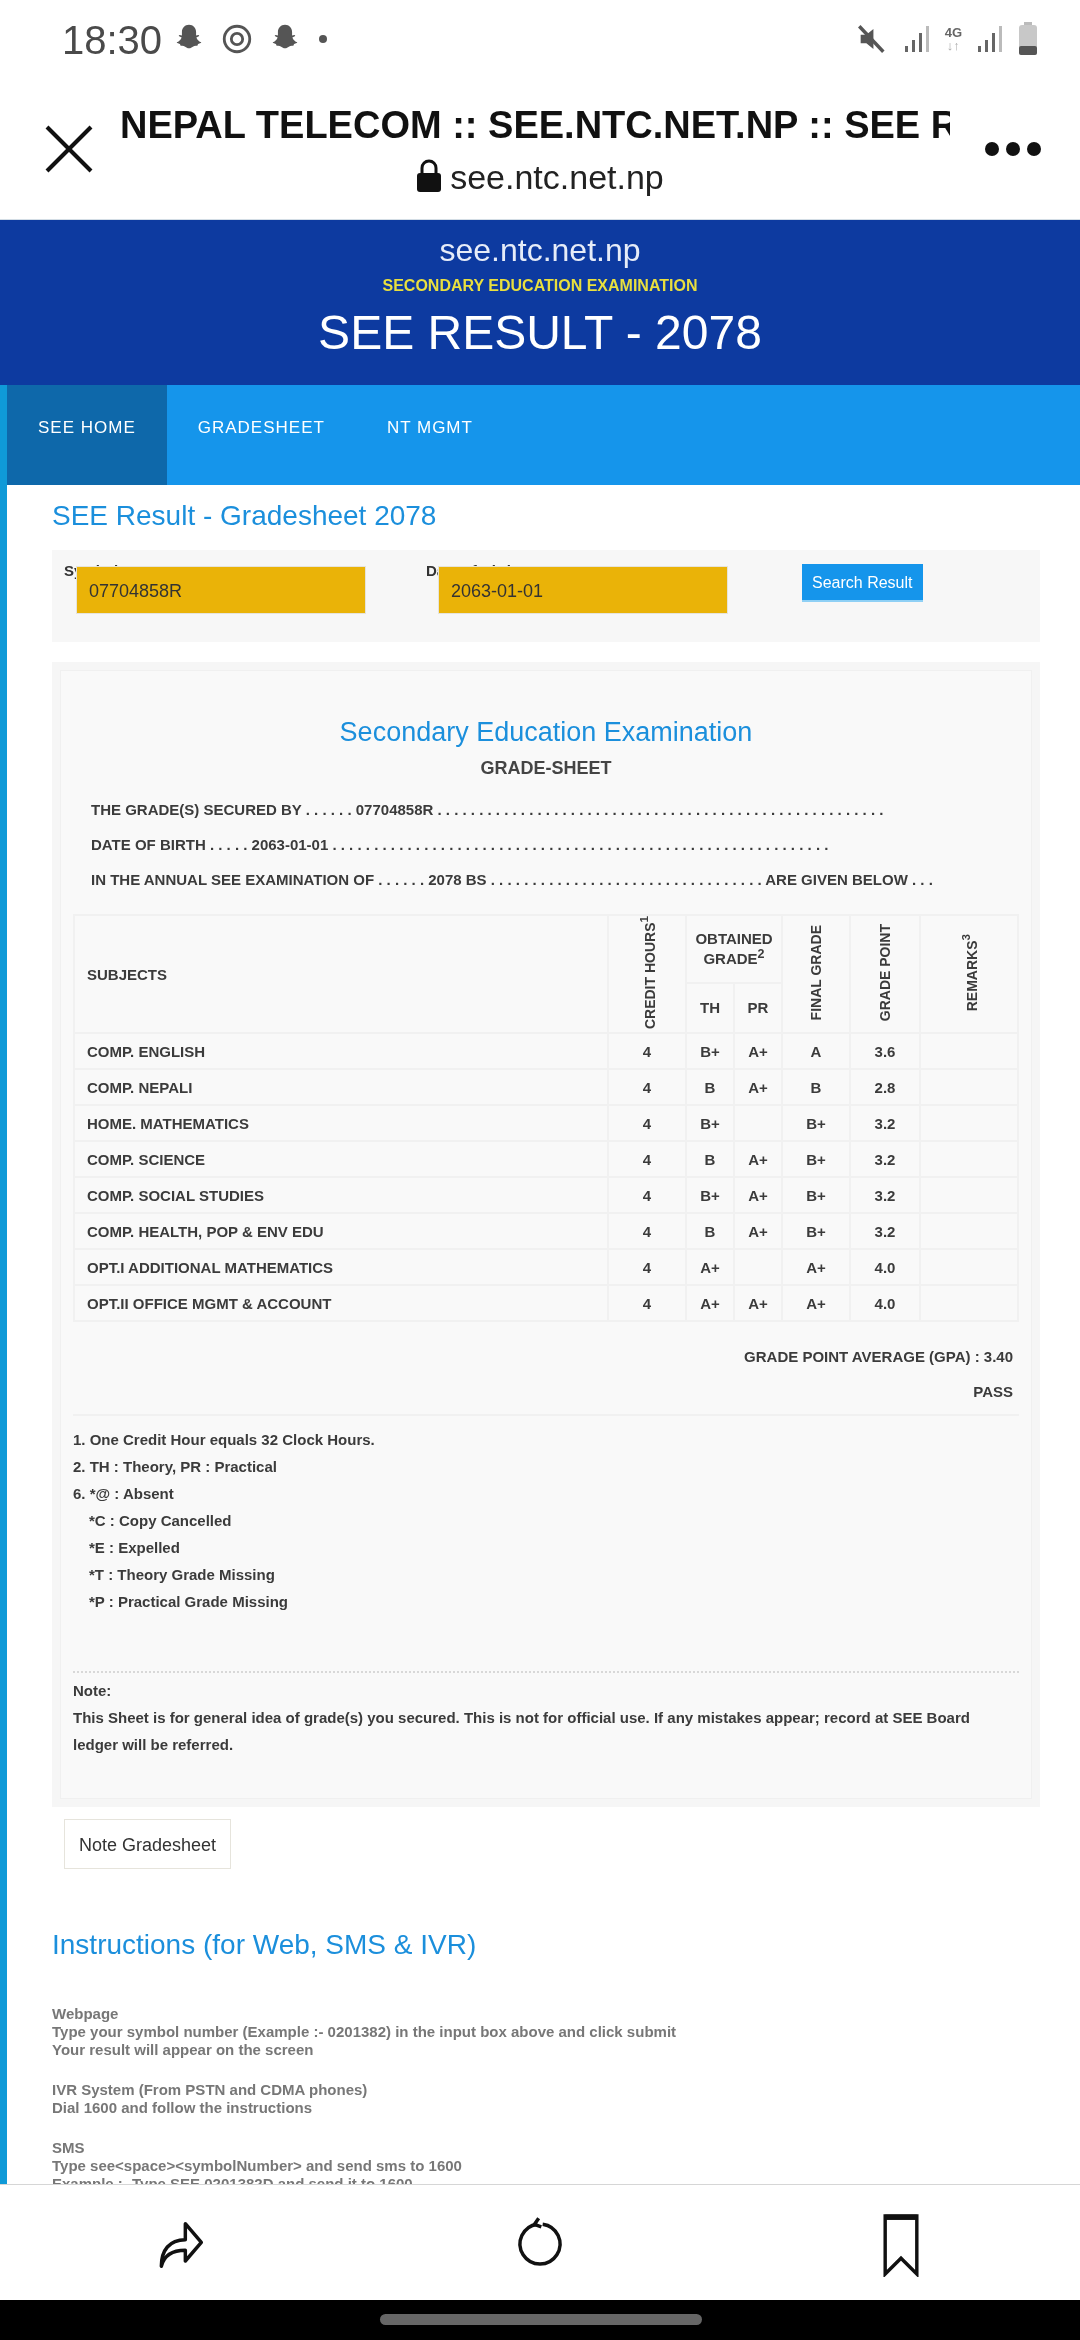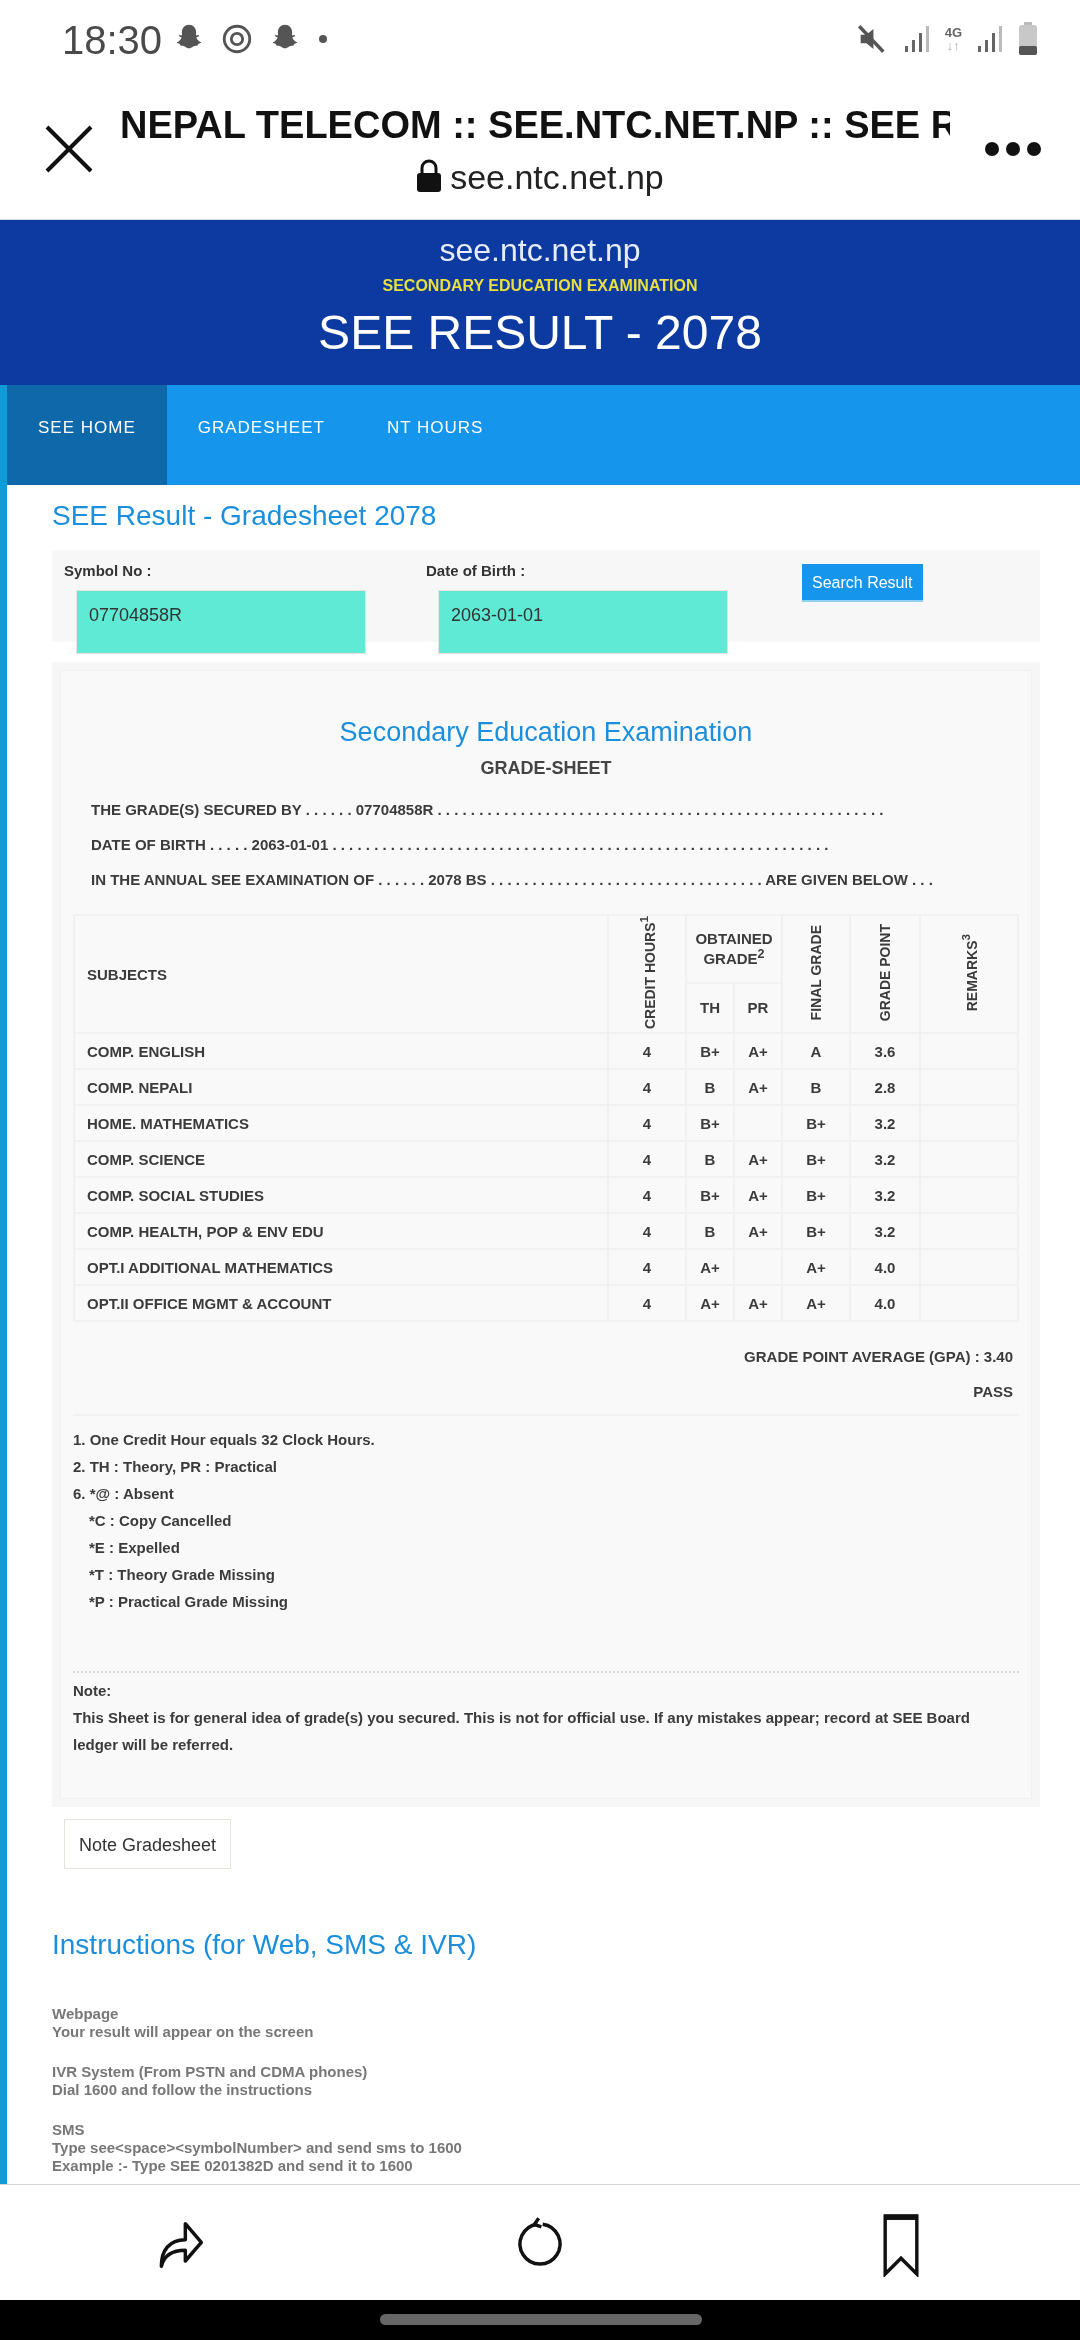--- a/index.html
+++ b/index.html
@@ -14,21 +14,21 @@
   .header-band .sub { font-size: 16px; color: #e9df3e; font-weight: bold; margin-top: 8px; }
   .header-band .big { font-size: 48px; margin-top: 10px; }
   .nav { position: absolute; top: 385px; left: 7px; width: 1073px; height: 100px; background: #1595eb; display: flex; }
   .nav .item { color: #fff; font-size: 17px; letter-spacing: 1px; line-height: 86px; padding: 0 31px; }
   .nav .item.active { background: #0e68aa; }
   .leftbar { position: absolute; left: 0; top: 385px; width: 7px; height: 1800px; background: #0f9ad8; }
   .main { position: absolute; left: 52px; top: 500px; width: 988px; }
   h2.blue { color: #1b8fdc; font-weight: normal; font-size: 28px; }
   .form { margin-top: 18px; background: #f7f7f7; height: 92px; position: relative; }
   .form label { position: absolute; top: 12px; font-size: 15px; color: #333; font-weight: bold; }
-  .form .inp { position: absolute; top: 40px; width: 290px; height: 64px; background: #5eead4; border: 1px solid #e6e4dc; padding-left: 12px; line-height: 48px; font-size: 18px; color: #333; }
+  .form .inp { position: absolute; top: 16px; width: 290px; height: 48px; background: #eab308; border: 1px solid #e6e4dc; padding-left: 12px; line-height: 48px; font-size: 18px; color: #333; }
   .form .btn { position: absolute; left: 750px; top: 14px; background: #1595eb; color: #fff; font-size: 16px; height: 38px; line-height: 38px; padding: 0 10px; border-bottom: 2px solid #8fd0f5; }
   .sheet { margin-top: 20px; background: #f6f6f6; padding: 8px; }
   .sheet-inner { background: #f9f9f9; border: 1px solid #f0f0f0; padding: 0 12px 40px; }
   .sheet h3 { text-align: center; color: #1b8fdc; font-weight: normal; font-size: 27px; padding-top: 46px; }
   .sheet .gs { text-align: center; font-weight: bold; font-size: 18px; color: #444; margin-top: 10px; }
   .sheet .line { font-size: 15px; color: #3b3b3b; font-weight: bold; margin-top: 18px; padding-left: 18px; white-space: nowrap; overflow: hidden; }
   table { width: 100%; border-collapse: collapse; margin-top: 26px; font-size: 15px; color: #3b3b3b; font-weight: bold; }
   td, th { border: 2px solid #f1f1f1; }
   th { font-weight: bold; }
   td { height: 36px; text-align: center; }
@@ -145,21 +145,21 @@
   <div class="site">see.ntc.net.np</div>
   <div class="sub">SECONDARY EDUCATION EXAMINATION</div>
   <div class="big">SEE RESULT - 2078</div>
 </div>
 
 <div class="leftbar"></div>
 
 <div class="nav">
   <div class="item active">SEE HOME</div>
   <div class="item">GRADESHEET</div>
-  <div class="item">NT HOURS</div>
+  <div class="item">NT MGMT</div>
 </div>
 
 <div class="main">
   <h2 class="blue">SEE Result - Gradesheet 2078</h2>
 
   <div class="form">
     <label style="left:12px;">Symbol No :</label>
     <div class="inp" style="left:24px;">07704858R</div>
     <label style="left:374px;">Date of Birth :</label>
     <div class="inp" style="left:386px;">2063-01-01</div>
@@ -284,20 +284,21 @@
       </div>
     </div>
   </div>
 
   <div class="print">Note Gradesheet</div>
 
   <div class="instr">
     <h2 class="blue">Instructions (for Web, SMS &amp; IVR)</h2>
     <div class="blk">
       <div>Webpage</div>
+      <div>Type your symbol number (Example :- 0201382) in the input box above and click submit</div>
       <div>Your result will appear on the screen</div>
     </div>
     <div class="blk">
       <div>IVR System (From PSTN and CDMA phones)</div>
       <div>Dial 1600 and follow the instructions</div>
     </div>
     <div class="blk">
       <div>SMS</div>
       <div>Type see&lt;space&gt;&lt;symbolNumber&gt; and send sms to 1600</div>
       <div>Example :- Type SEE  0201382D and send it to 1600</div>

